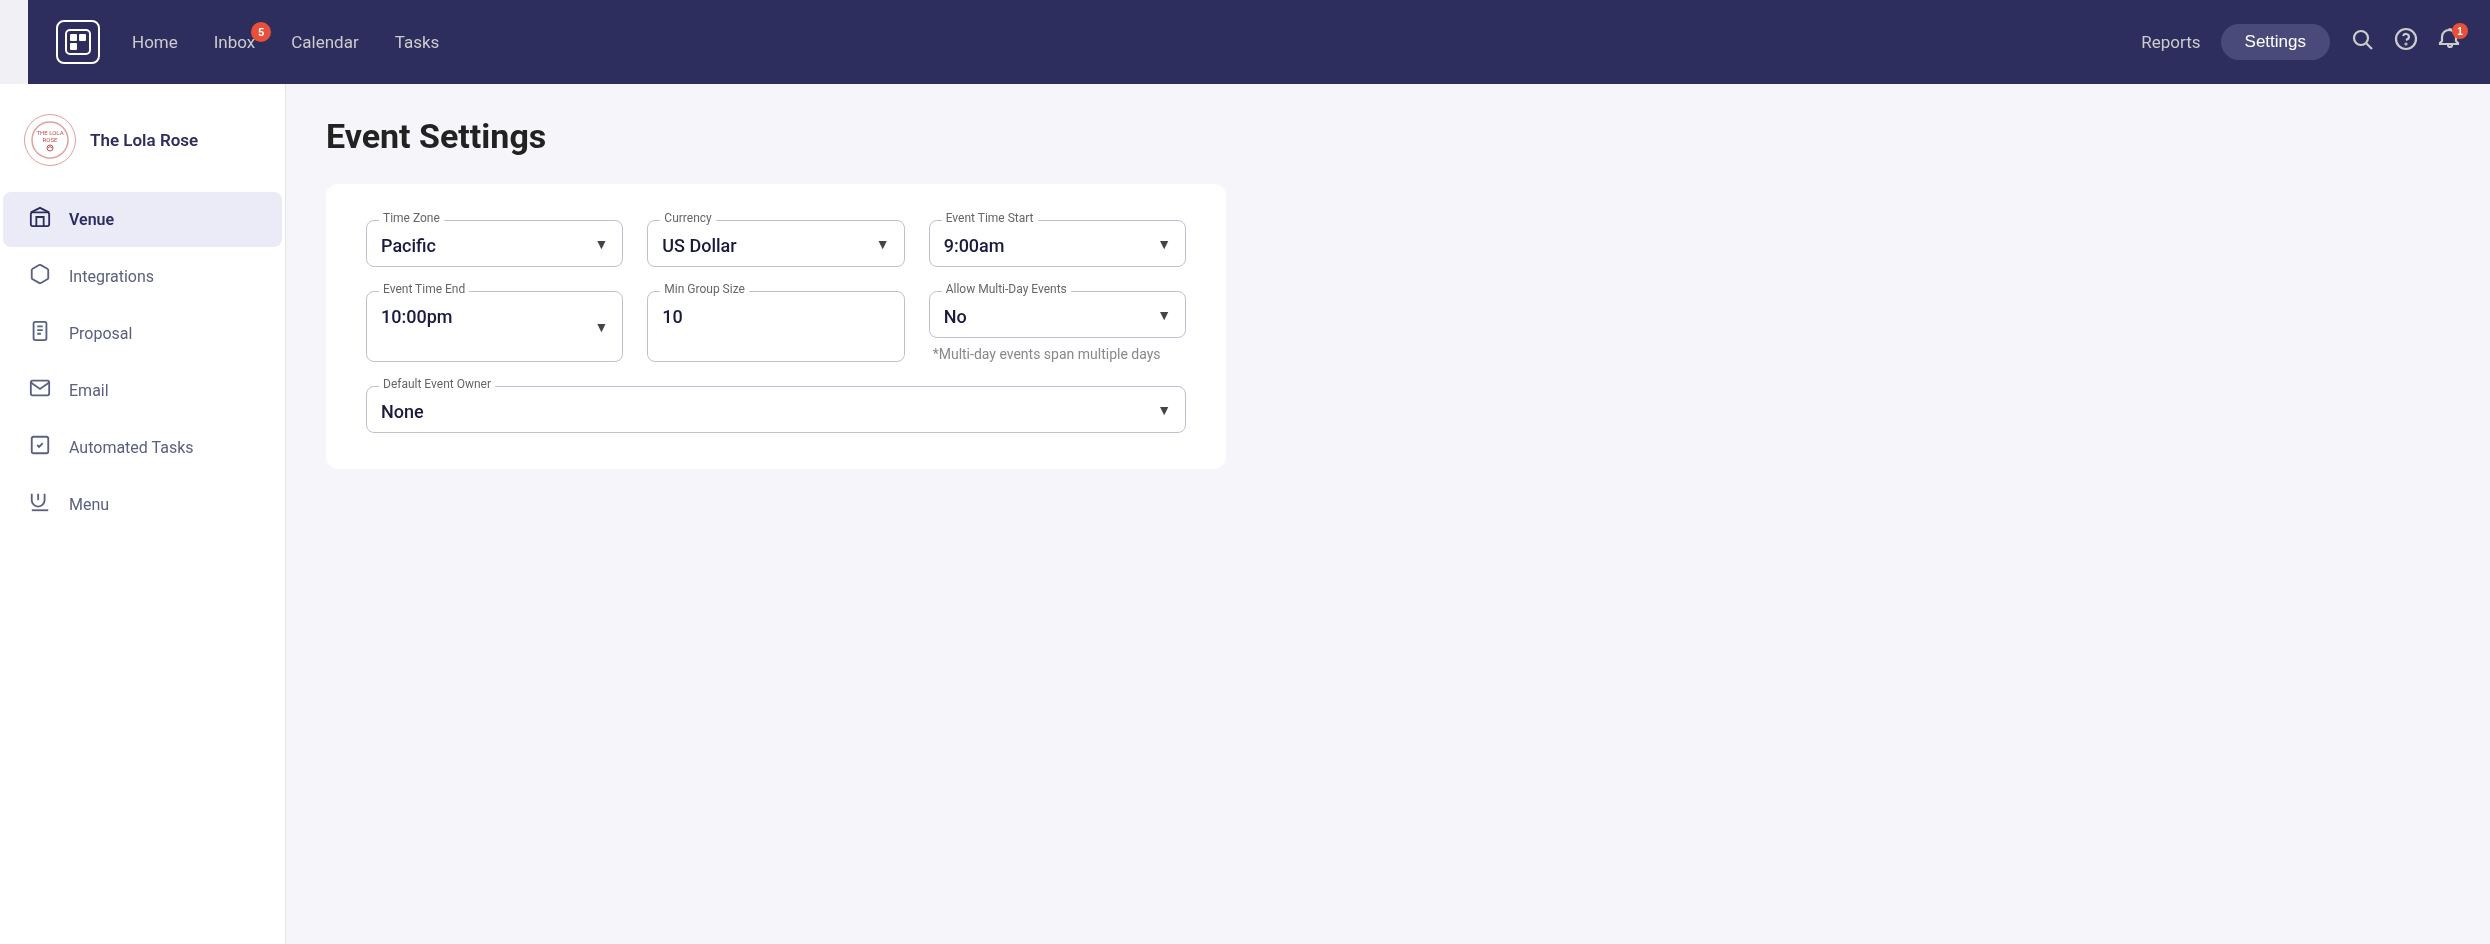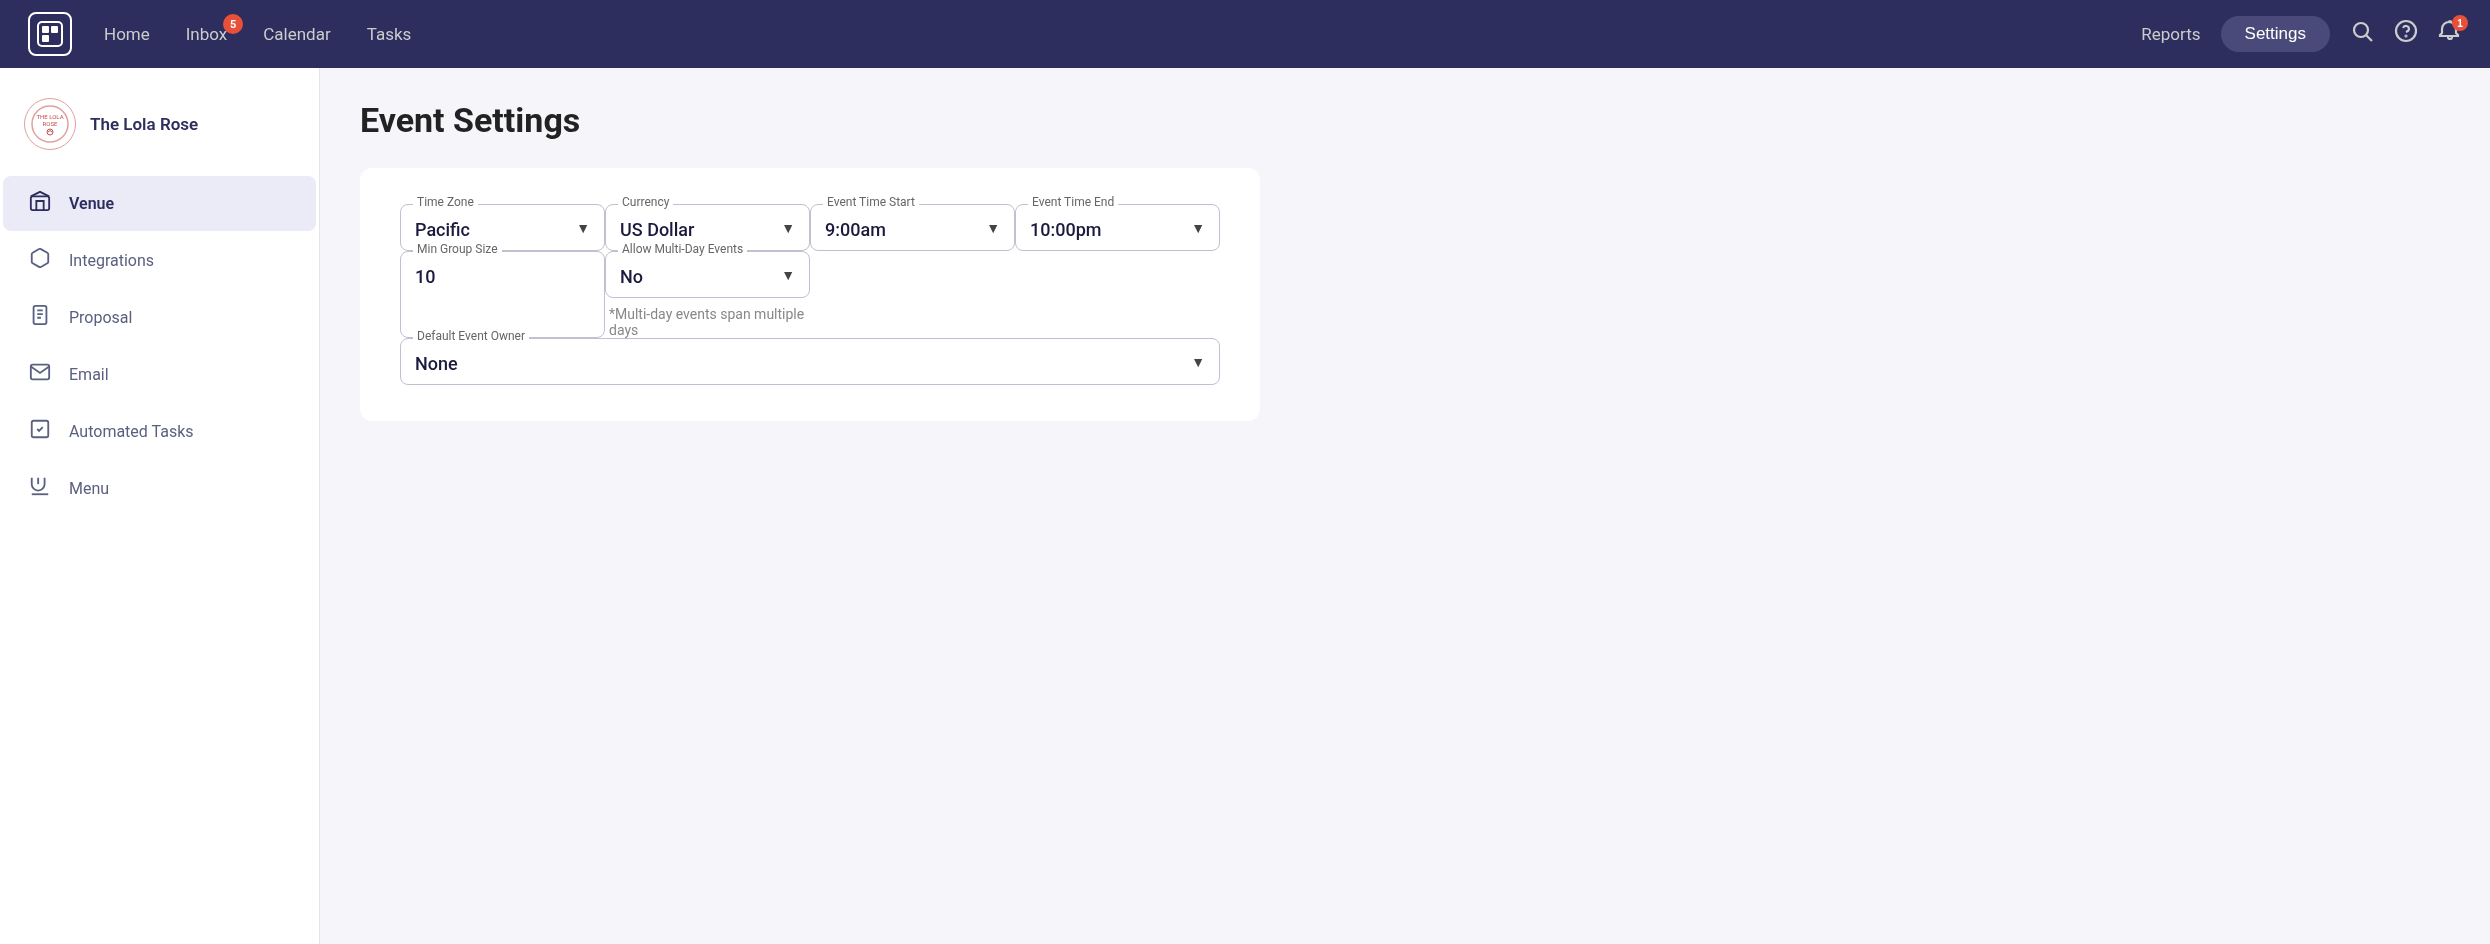--- a/index.html
+++ b/index.html
@@ -4,22 +4,23 @@
   <style>
     * { box-sizing: border-box; margin: 0; padding: 0; }
     body { font-family: -apple-system, BlinkMacSystemFont, 'Segoe UI', Roboto, sans-serif; background: #f0f0f5; height: 100vh; display: flex; flex-direction: column; }
 
     
     .topnav {
       background: #2d2d5e;
       display: flex;
       align-items: center;
       padding: 0 28px;
-      height: 68px;
+      height: 84px;
       flex-shrink: 0;
+      margin-left: 28px;
     }
     .topnav-logo {
       width: 44px; height: 44px;
       border: 2px solid #fff;
       border-radius: 8px;
       display: flex; align-items: center; justify-content: center;
       margin-right: 32px;
       color: white;
       font-size: 18px;
       font-weight: bold;
@@ -84,21 +85,21 @@
 
     
     .main-layout {
       display: flex;
       flex: 1;
       overflow: hidden;
     }
 
     
     .sidebar {
-      width: 320px;
+      width: 286px;
       background: #fff;
       flex-shrink: 0;
       padding: 20px 0;
       border-right: 1px solid #e5e5e5;
       overflow-y: auto;
     }
     .sidebar-brand {
       display: flex; align-items: center; gap: 14px;
       padding: 10px 24px 24px;
     }
@@ -155,21 +156,22 @@
     
     .settings-card {
       background: #fff;
       border-radius: 12px;
       padding: 36px 40px;
       max-width: 900px;
     }
 
     .form-grid {
       display: grid;
-      grid-template-columns: 1fr 1fr 1fr 1fr;
+      grid-template-columns: 1fr 1fr 1fr;
+      gap: 24px;
     }
     .form-field {
       position: relative;
       border: 1.5px solid #c0c0d0;
       border-radius: 8px;
       padding: 10px 14px 10px 14px;
       background: #fff;
     }
     .form-field-label {
       position: absolute;

